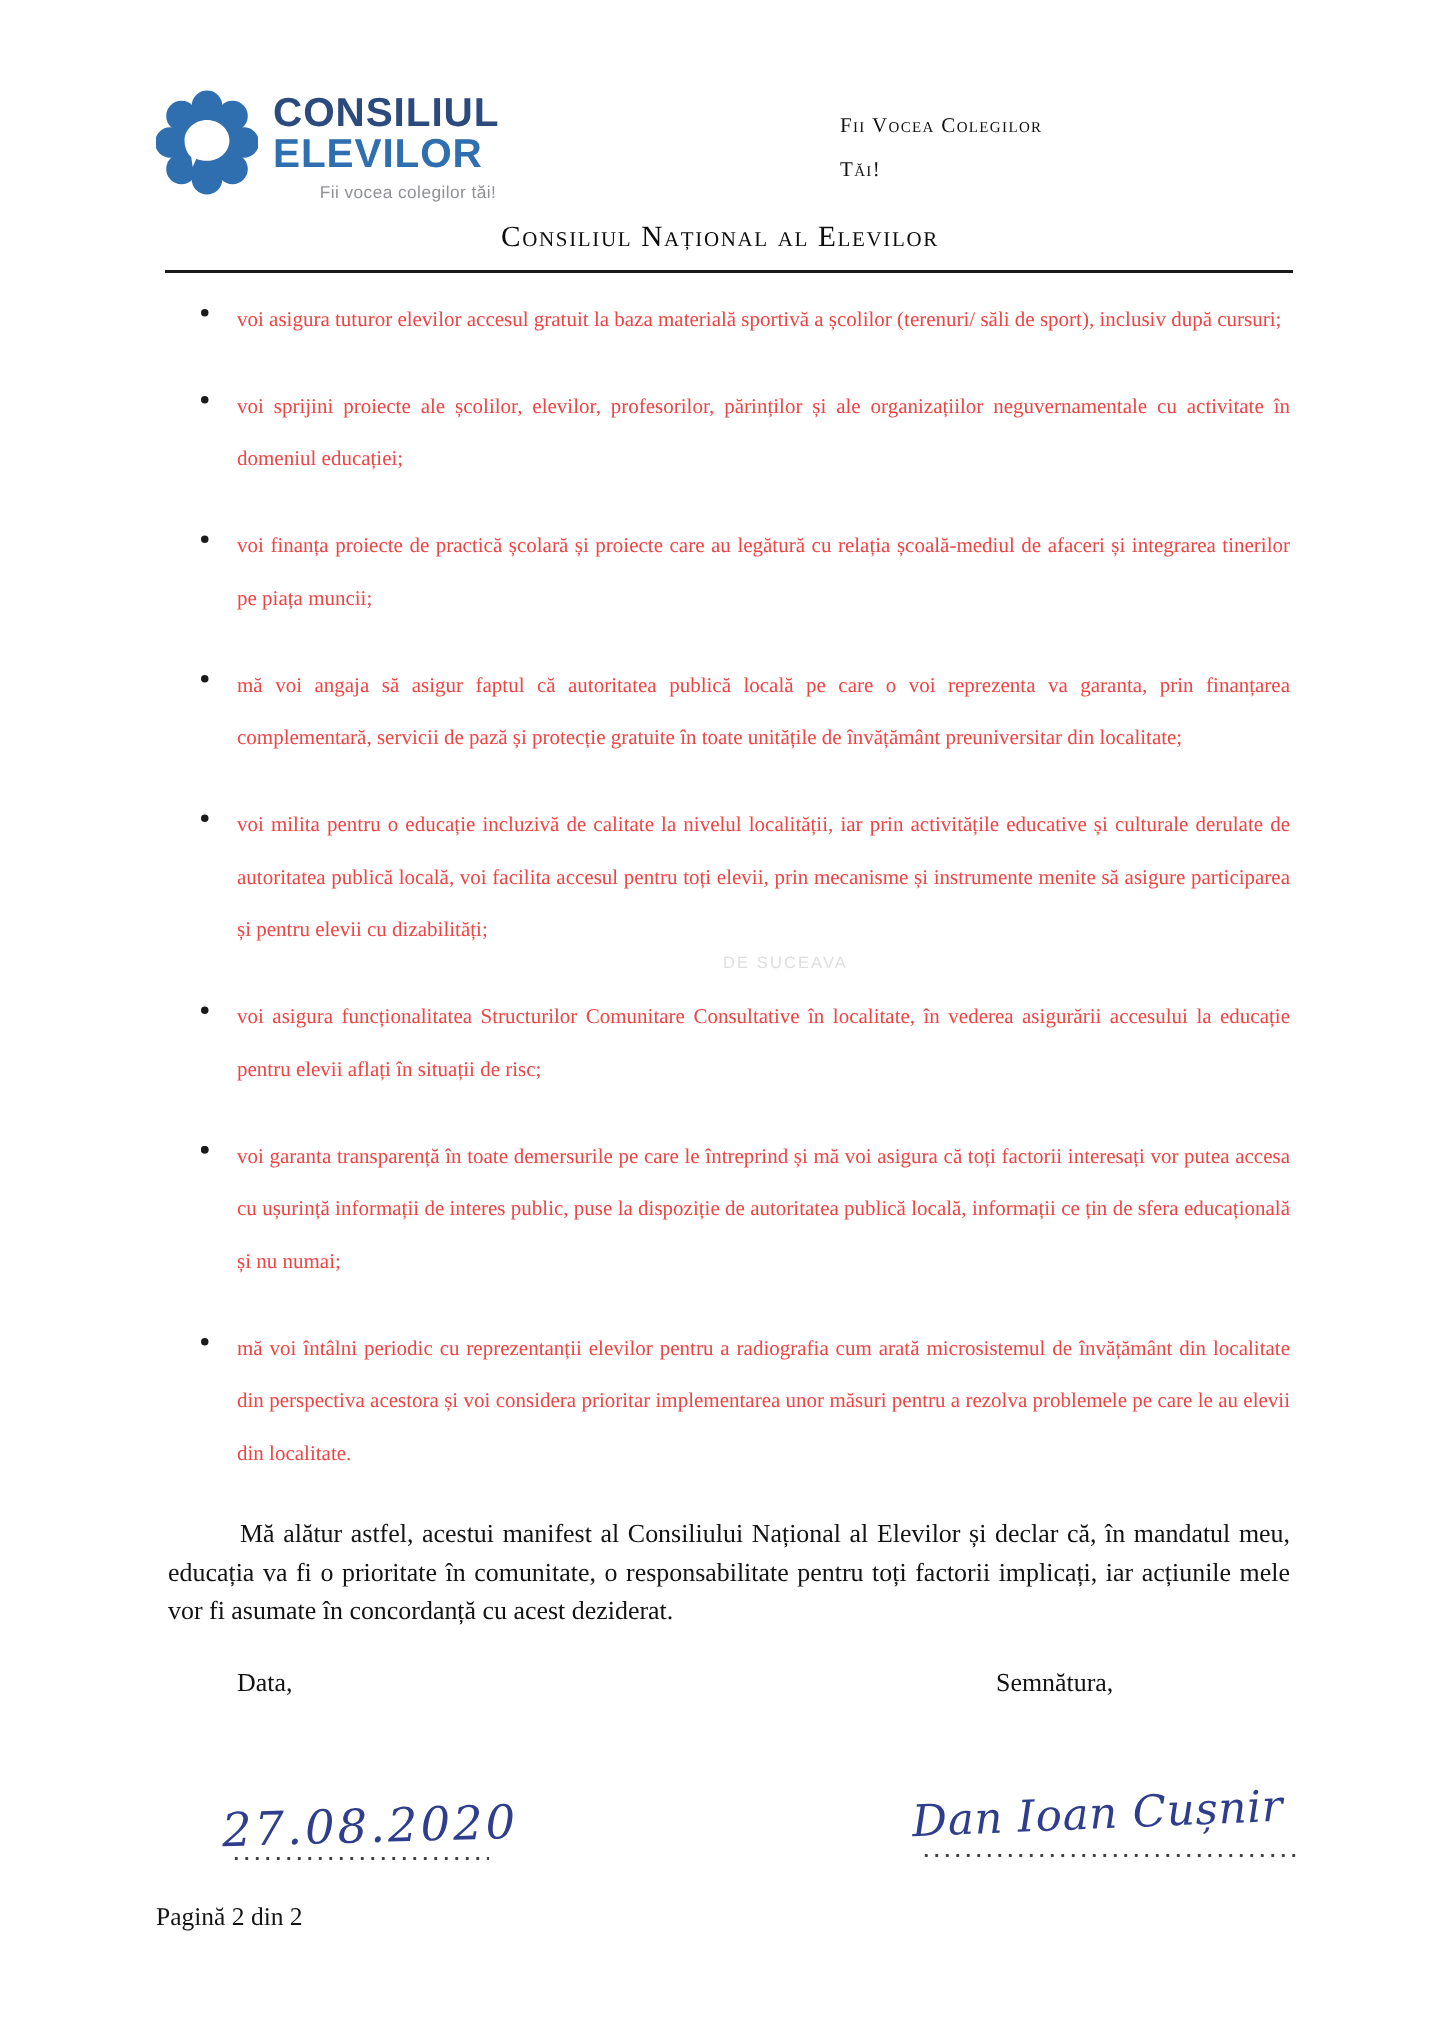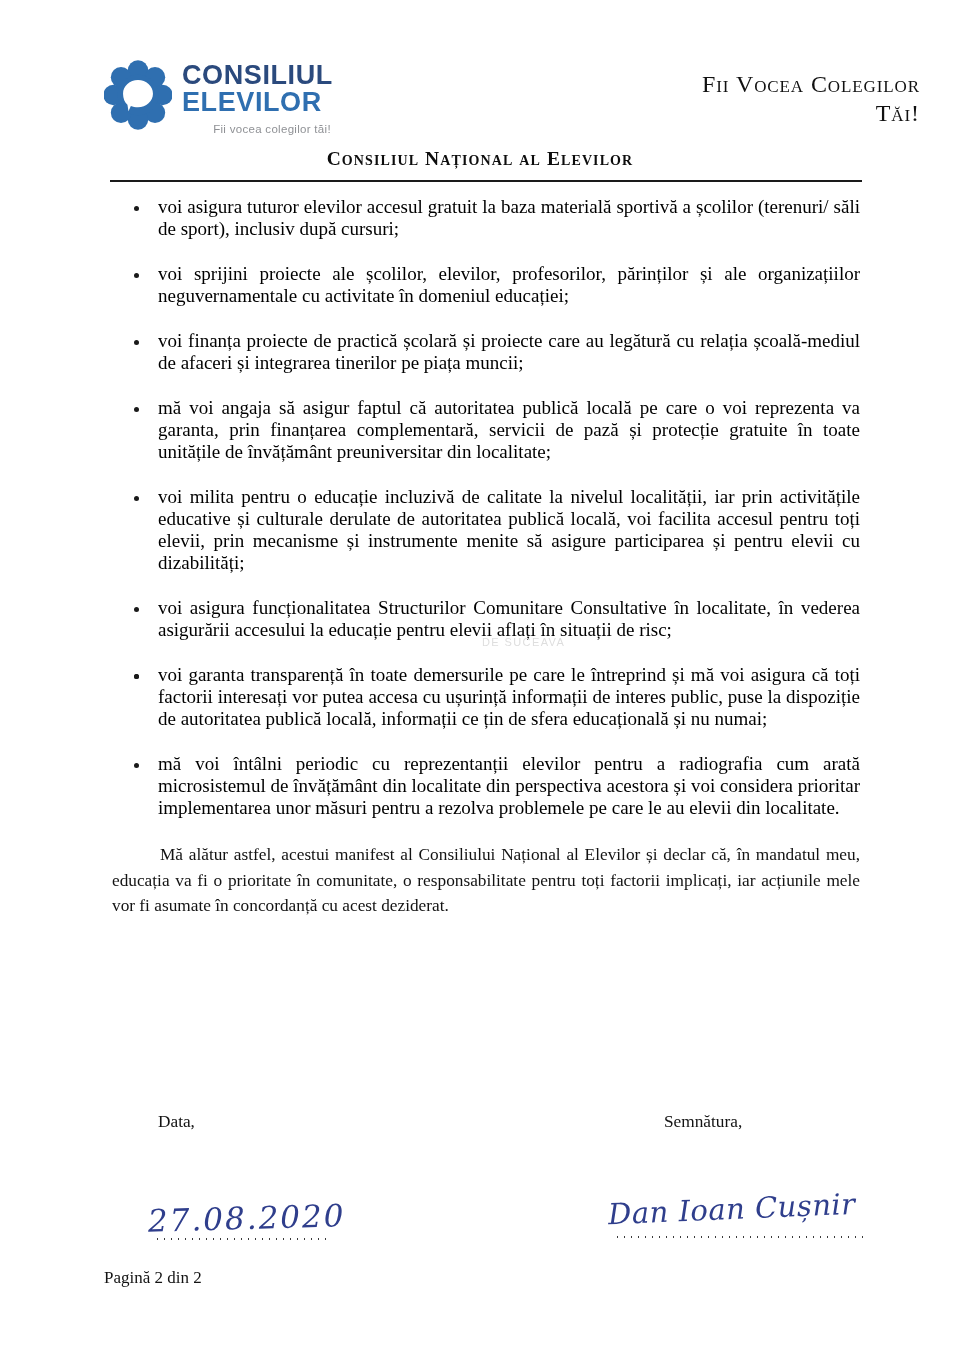--- a/index.html
+++ b/index.html
@@ -63,35 +63,35 @@
     color: #8f9195;
     margin-top: 7px;
     text-align: right;
     padding-right: 2px;
   }
   .motto {
     position: absolute;
     left: 560px;
     top: 70px;
     width: 360px;
-    text-align: right;
+    text-align: left;
     font-variant: small-caps;
-    font-size: 24px;
+    font-size: 14px;
     line-height: 29px;
     letter-spacing: 0.9px;
     color: #111111;
   }
   .doc-title {
     position: absolute;
     left: 0;
     top: 148px;
     width: 960px;
     text-align: center;
     font-variant: small-caps;
-    font-weight: bold;
+    font-weight: normal;
     font-size: 19.5px;
     letter-spacing: 1.1px;
     color: #0d0d0d;
   }
   .rule {
     position: absolute;
     left: 110px;
     top: 180px;
     width: 752px;
     height: 2px;
@@ -107,25 +107,25 @@
   }
   ul.pledges {
     list-style: none;
     margin: 0;
     padding: 0;
   }
   ul.pledges li {
     position: relative;
     padding-left: 46px;
     margin-bottom: 23px;
-    font-size: 19px;
-    line-height: 22px;
+    font-size: 14px;
+    line-height: 35px;
     text-align: justify;
     text-justify: inter-word;
-    color: #000000;
+    color: #ef4444;
   }
   ul.pledges li .dot {
     position: absolute;
     left: 22px;
     top: 10px;
     width: 5px;
     height: 5px;
     border-radius: 50%;
     background: #1a1a1a;
   }

